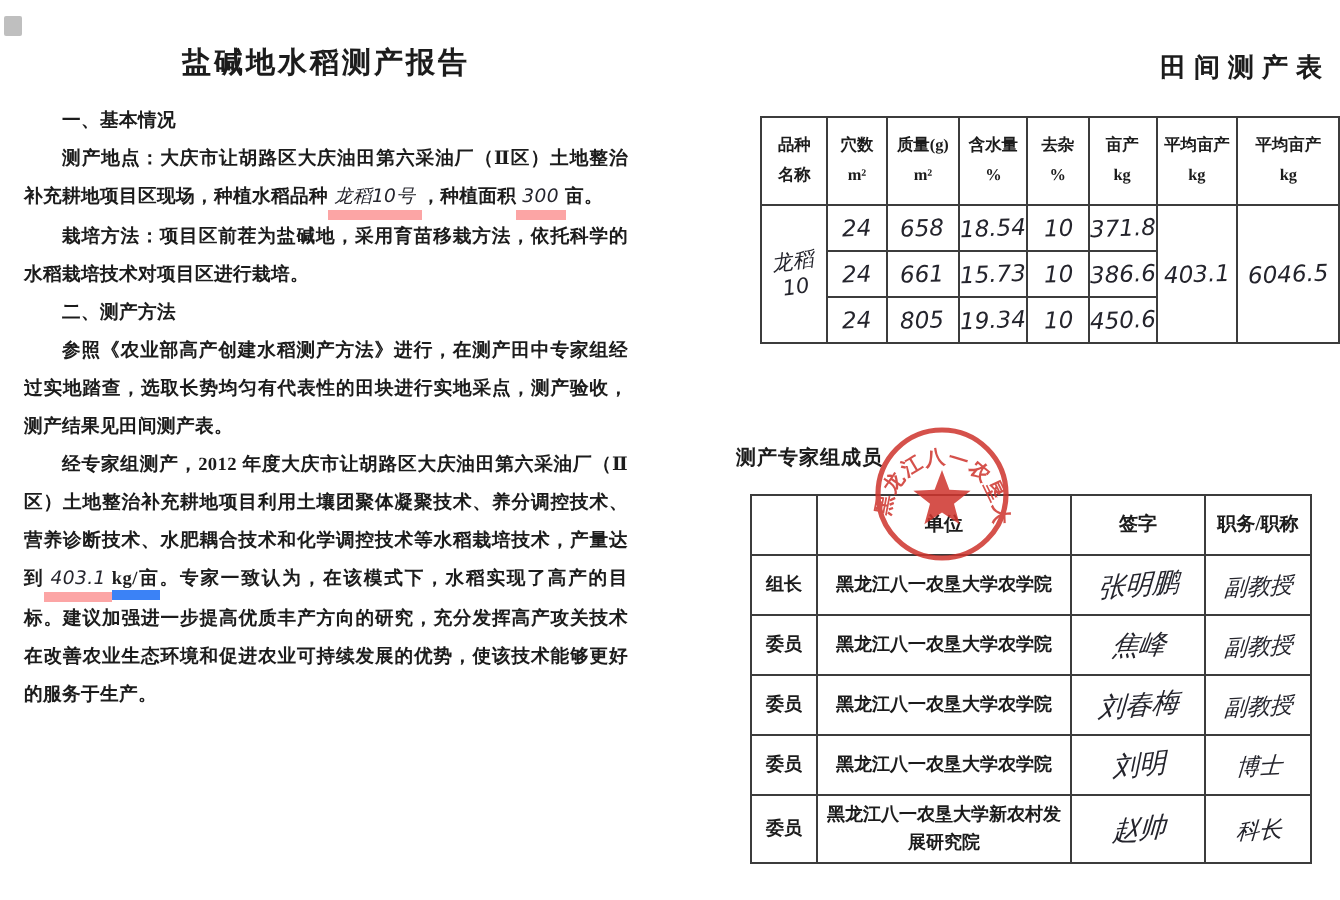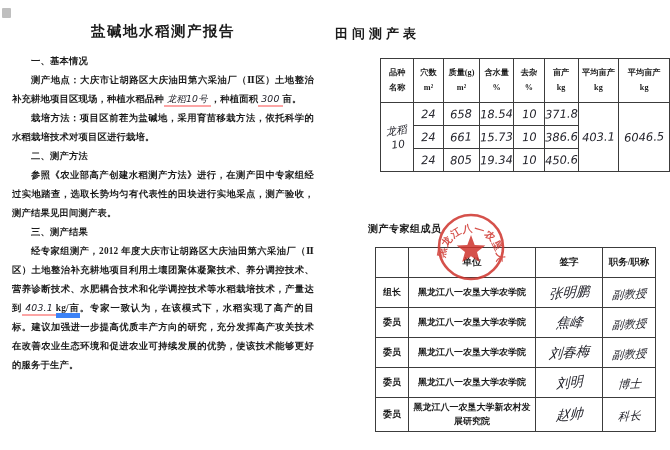--- a/index.html
+++ b/index.html
@@ -20,36 +20,36 @@
   }
   .report p {
     font-size:9.3px; font-weight:bold; line-height:19px;
     text-align:justify; text-indent:19px; letter-spacing:.2px;
   }
   .report p.formula {
     text-indent:5px; font-size:8.5px; letter-spacing:0; white-space:nowrap;
   }
   .blank {
     display:inline-block; text-indent:0; padding:0 3px;
-    border-bottom:2px solid #fca5a5; line-height:12px; text-align:center;
+    border-bottom:5px solid #fca5a5; line-height:12px; text-align:center;
   }
   .hand {
     font-family:"DejaVu Sans",sans-serif; font-style:italic;
     font-weight:normal; color:#24242c;
   }
   .u { border-bottom:5px solid #3b82f6; }
   .scan-artifact {
     position:absolute; left:2px; top:8px; width:9px; height:10px;
     background:#8a8a8a; opacity:.55; border-radius:1px;
   }
 
   
   .ft-title {
     position:absolute; left:335px; top:25px; width:330px;
-    text-align:left; font-size:13px; font-weight:bold; letter-spacing:4px;
+    text-align:right; font-size:13px; font-weight:bold; letter-spacing:4px;
   }
   table { border-collapse:collapse; }
   .ft { position:absolute; left:380px; top:58px; table-layout:fixed;border-radius:15px; }
   .ft th,.ft td { border:1px solid #3c3c3c; text-align:center; vertical-align:middle; }
   .ft th { height:44px; font-size:8.2px; font-weight:bold; line-height:1.8; padding:0 1px; }
   .ft td { height:23px; font-size:11px; }
   .ft .hand { display:inline-block; transform:rotate(-2deg); font-size:11.5px; }
   .ft .variety .hand { transform:rotate(-8deg); font-size:10.5px; }
 
   
@@ -87,21 +87,20 @@
 
   <p><span>测产地点：大庆市让胡路区大庆油田第六采油厂（Ⅱ区）土地整治补充耕地项目区现场，种植水稻品种</span><span class="blank"><span class="hand">龙稻10号</span></span><span>，种植面积</span><span class="blank"><span class="hand">300</span></span><span>亩。</span></p>
 
   <p><span>栽培方法：项目区前茬为盐碱地，采用育苗移栽方法，依托科学的水稻栽培技术对项目区进行栽培。</span></p>
 
   <p>二、测产方法</p>
 
   <p><span>参照《农业部高产创建水稻测产方法》进行，在测产田中专家组经过实地踏查，选取长势均匀有代表性的田块进行实地采点，测产验收，测产结果见田间测产表。</span></p>
 
 
-  <p>三、测产结果</p>
 
   <p><span>经专家组测产，2012 年度大庆市让胡路区大庆油田第六采油厂（Ⅱ区）土地整治补充耕地项目利用土壤团聚体凝聚技术、养分调控技术、营养诊断技术、水肥耦合技术和化学调控技术等水稻栽培技术，产量达到</span><span class="blank"><span class="hand">403.1</span></span><span class="u">kg/亩</span><span>。专家一致认为，在该模式下，水稻实现了高产的目标。建议加强进一步提高优质丰产方向的研究，充分发挥高产攻关技术在改善农业生态环境和促进农业可持续发展的优势，使该技术能够更好的服务于生产。</span></p>
 </div>
 
 <div class="ft-title">田间测产表</div>
 
 <table class="ft">
   <colgroup>
     <col style="width:34px">
       <col style="width:30px">

